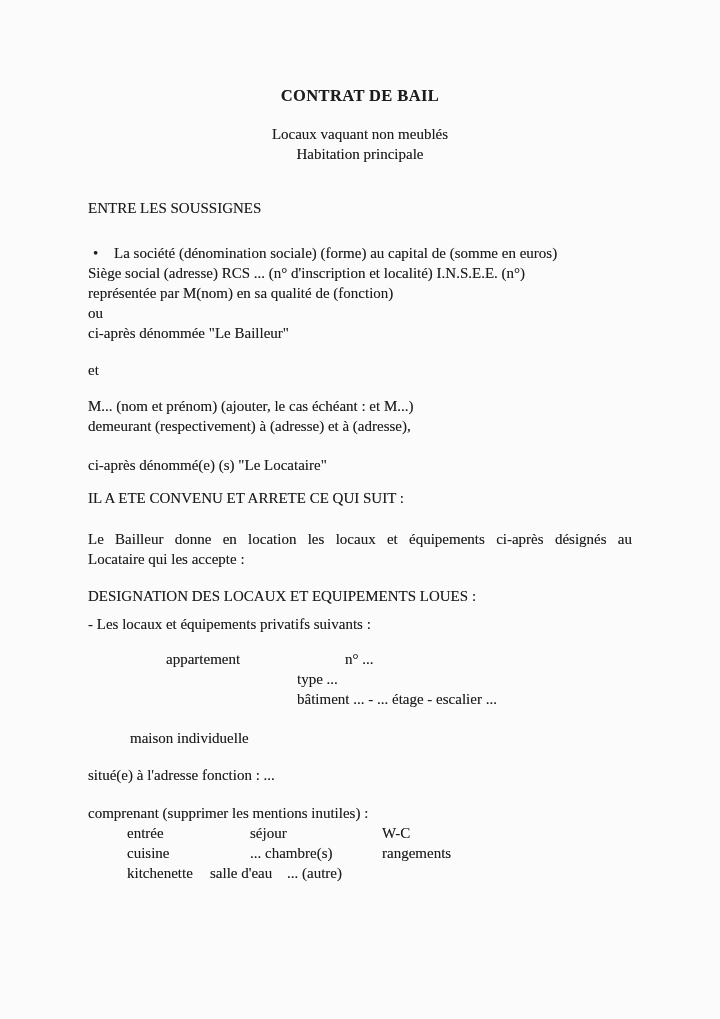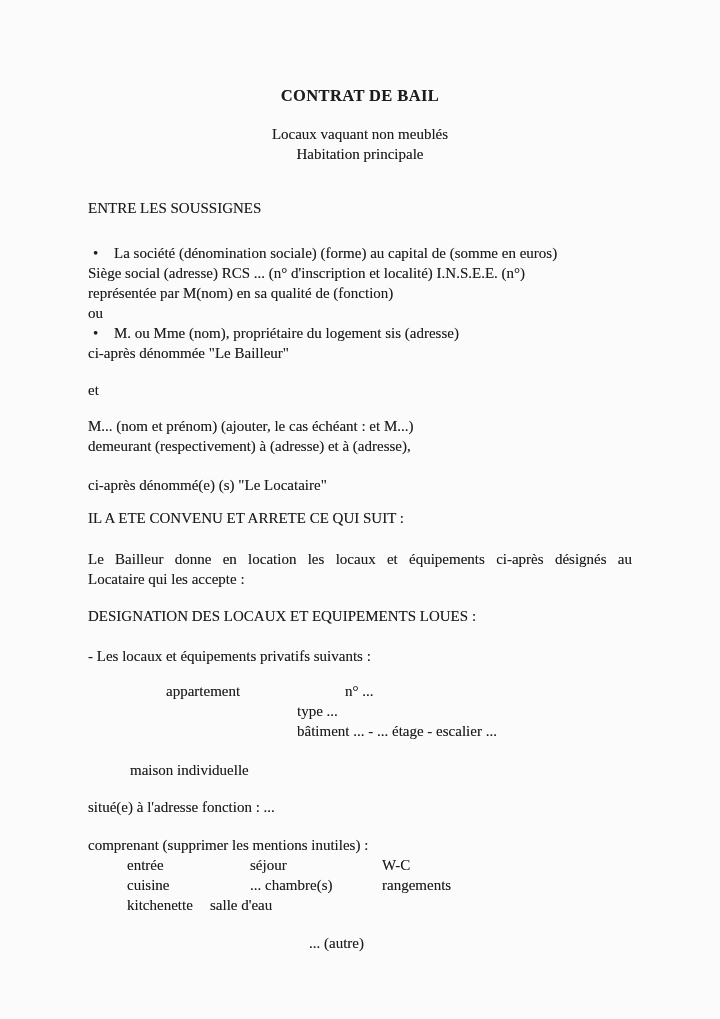--- a/index.html
+++ b/index.html
@@ -30,21 +30,21 @@
   .justify-line{text-align:justify;text-align-last:justify;white-space:normal;}
   .apt-block{position:relative;height:60px;}
   .apt-block span{position:absolute;white-space:nowrap;}
   .apt-label{left:42px;top:0;margin-left:36px;}
   .apt-no{left:257px;top:0;}
   .apt-type{left:209px;top:20px;}
   .apt-bat{left:209px;top:40px;}
   .room-row{position:relative;height:20px;}
   .room-row span{position:absolute;white-space:nowrap;}
   .rr-a .c1{left:39px;text-align:right;} .rr-a .c2{left:162px;} .rr-a .c3{left:294px;}
-  .rr-b .c1{left:39px;} .rr-b .c2{left:122px;} .rr-b .c3{left:221px;margin-top:38px;}
+  .rr-b .c1{left:39px;} .rr-b .c2{left:122px;} .rr-b .c3{left:199px;}
 </style>
 </head>
 <body>
 
 <div class="page">
   <div class="content">
 
     <h1 class="title">CONTRAT DE BAIL</h1>
 
     <div class="center" style="margin-top:18px">
@@ -52,21 +52,20 @@
       <div class="ln">Habitation principale</div>
     </div>
 
     <div class="ln" style="margin-top:34px">ENTRE LES SOUSSIGNES</div>
 
     <div style="margin-top:25px">
       <div class="ln"><span class="bullet">•</span><span>La société (dénomination sociale) (forme) au capital de (somme en euros)</span></div>
       <div class="ln">Siège social (adresse) RCS ... (n° d'inscription et localité) I.N.S.E.E. (n°)</div>
       <div class="ln">représentée par M(nom) en sa qualité de (fonction)</div>
       <div class="ln">ou</div>
-      <div class="ln"><span class="bullet">•</span><span>M. ou Mme (nom), propriétaire du logement sis (adresse)</span></div>
       <div class="ln">ci-après dénommée "Le Bailleur"</div>
     </div>
 
     <div class="ln" style="margin-top:17px">et</div>
 
     <div style="margin-top:16px">
       <div class="ln">M... (nom et prénom) (ajouter, le cas échéant : et M...)</div>
       <div class="ln">demeurant (respectivement) à (adresse) et à (adresse),</div>
     </div>
 
@@ -74,21 +73,21 @@
 
     <div class="ln" style="margin-top:13px">IL A ETE CONVENU ET ARRETE CE QUI SUIT :</div>
 
     <div style="margin-top:21px">
       <div class="ln justify-line">Le Bailleur donne en location les locaux et équipements ci-après désignés au</div>
       <div class="ln">Locataire qui les accepte :</div>
     </div>
 
     <div class="ln" style="margin-top:17px">DESIGNATION DES LOCAUX ET EQUIPEMENTS LOUES :</div>
 
-    <div class="ln" style="margin-top:20px">- Les locaux et équipements privatifs suivants :</div>
+    <div class="ln" style="margin-top:8px">- Les locaux et équipements privatifs suivants :</div>
 
     <div class="apt-block" style="margin-top:15px">
       <span class="apt-label">appartement</span>
       <span class="apt-no">n° ...</span>
       <span class="apt-type">type ...</span>
       <span class="apt-bat">bâtiment ... - ... étage - escalier ...</span>
     </div>
 
     <div class="ln" style="margin-top:19px;padding-left:42px">maison individuelle</div>
 

